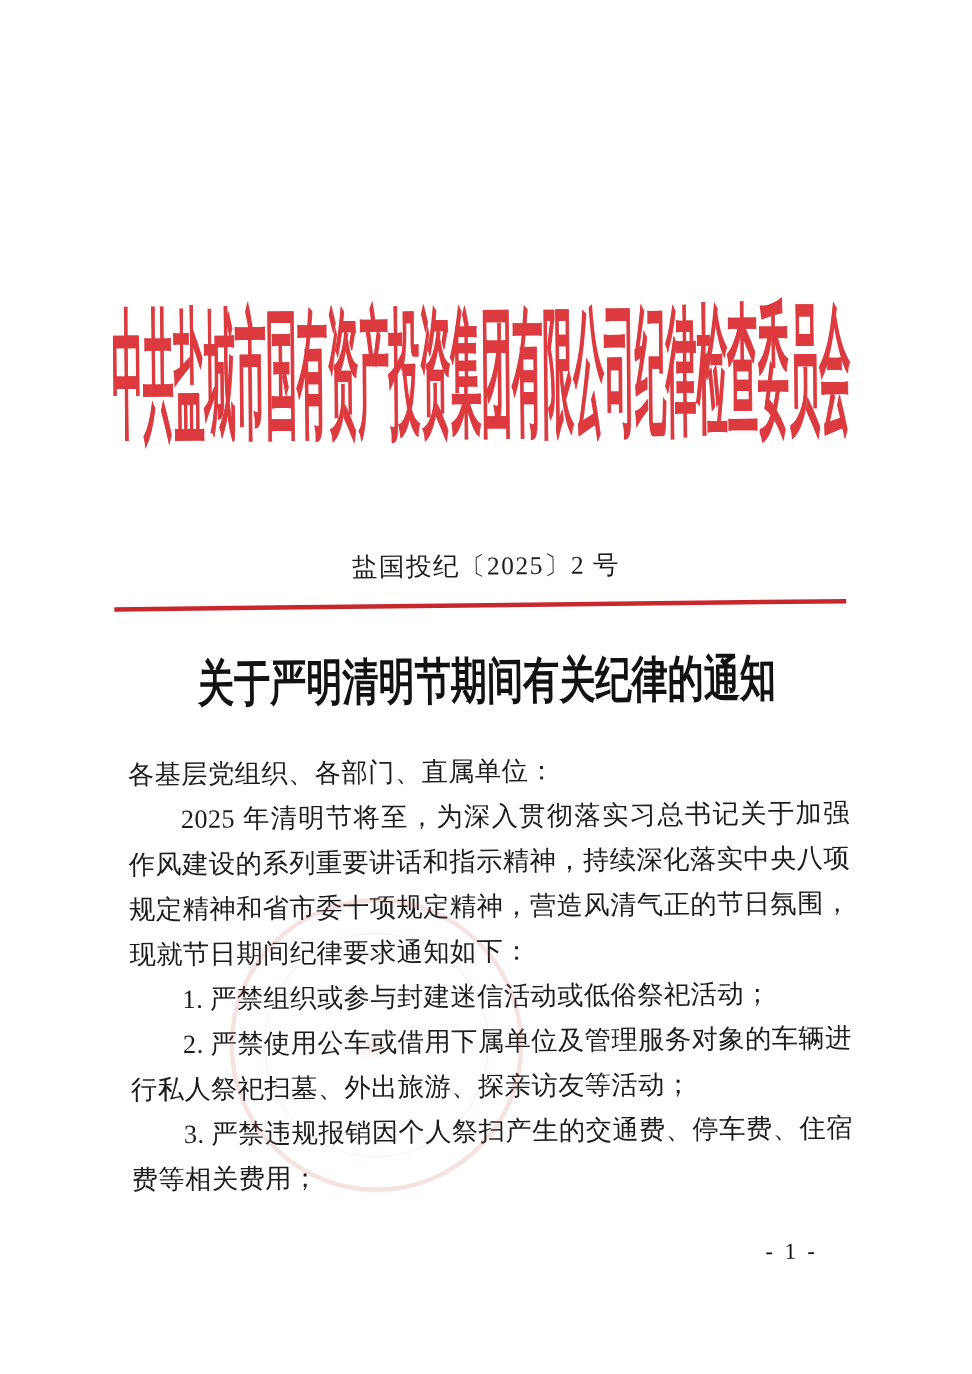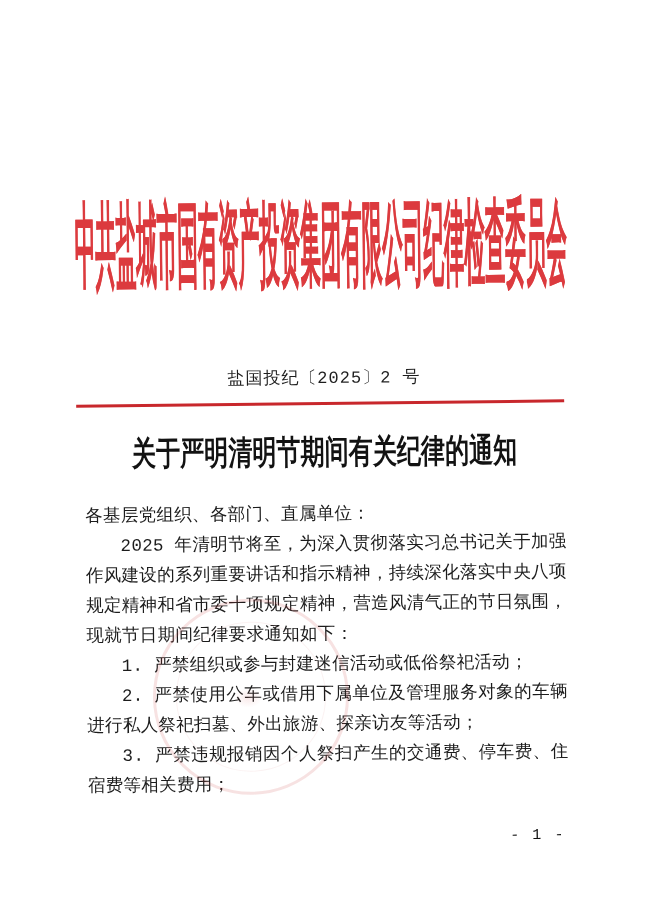--- a/index.html
+++ b/index.html
@@ -6,21 +6,21 @@
     margin: 0;
     padding: 0;
     background: #ffffff;
   }
   .page {
     position: relative;
     width: 648px;
     height: 916px;
     background: #ffffff;
     overflow: hidden;
-    font-family: Liberation Mono, monospace;
+    font-family: Liberation Serif, serif;
   }
   .tilt {
     position: absolute;
     inset: 0;
     transform: rotate(-0.55deg);
     transform-origin: 50% 42%;
   }
   
   .org {
     position: absolute;

